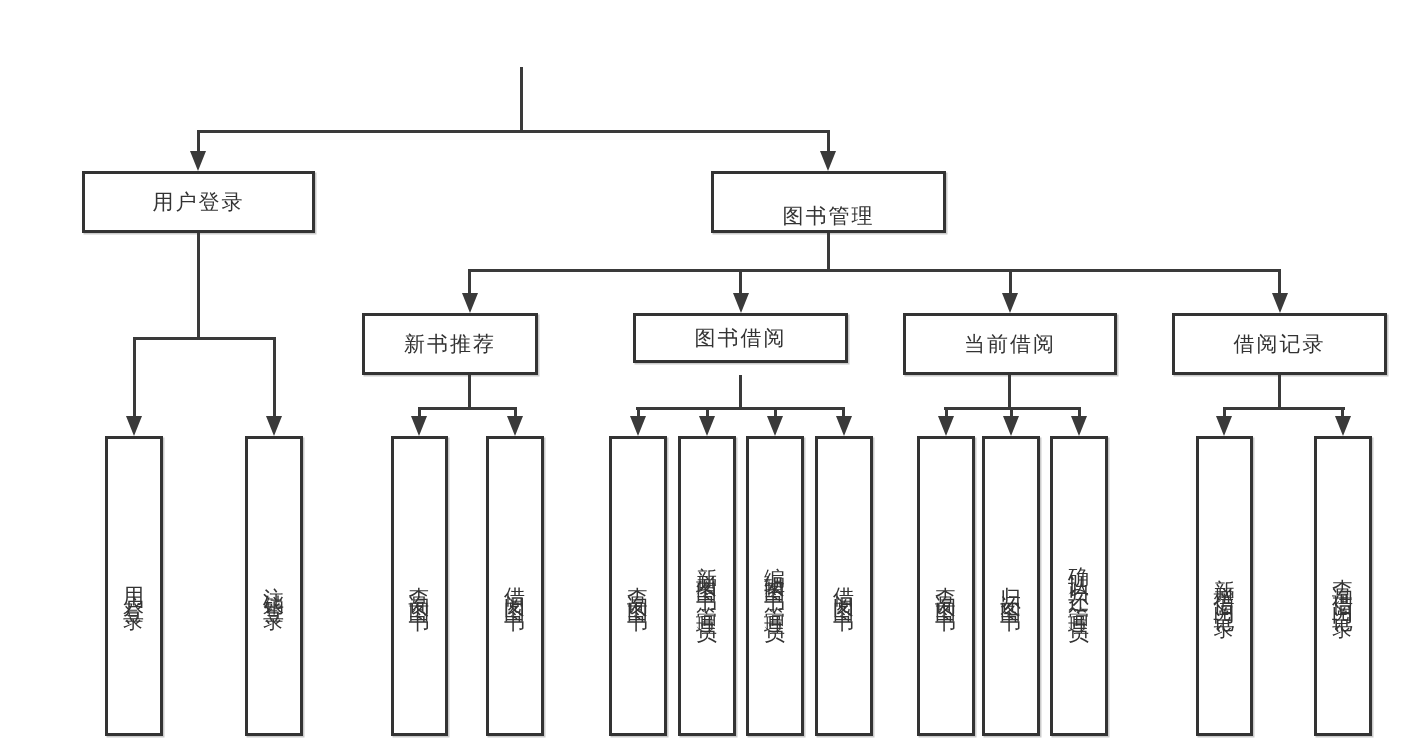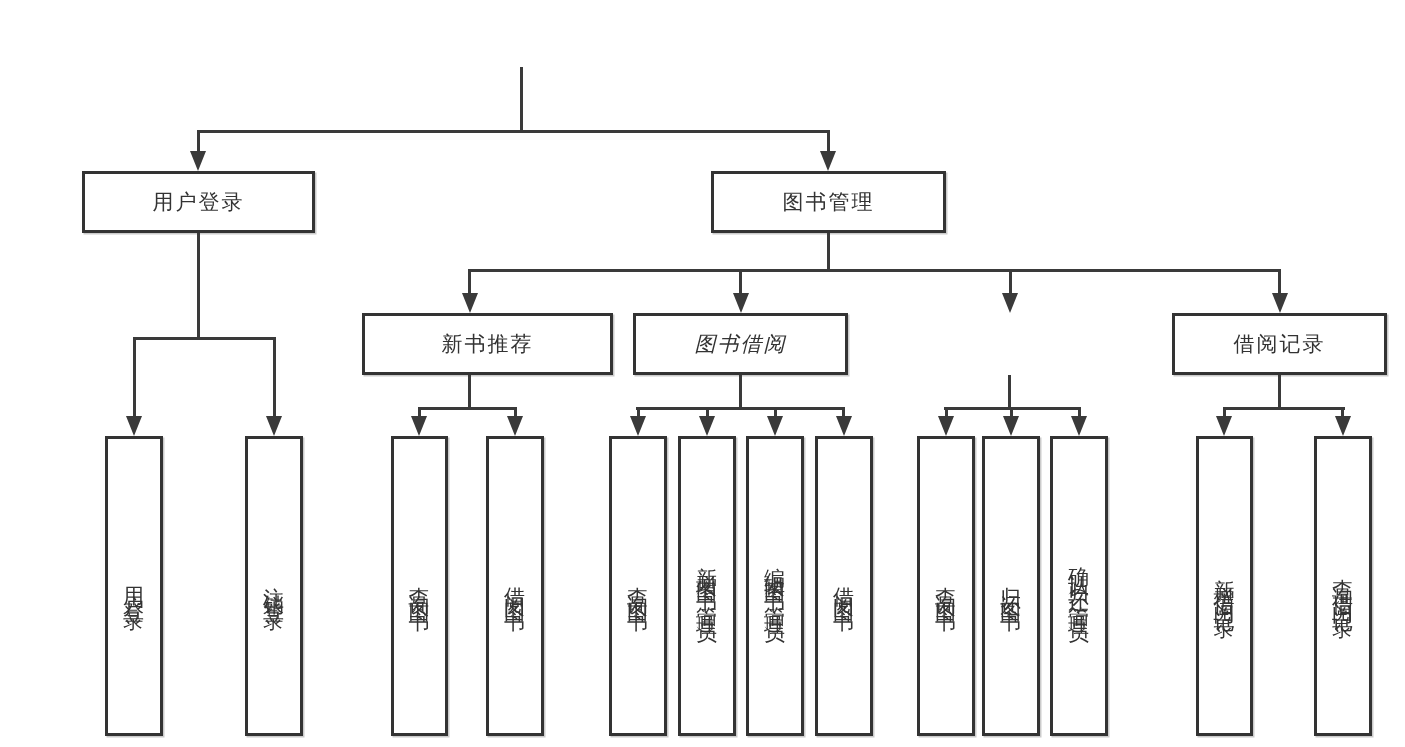--- a/index.html
+++ b/index.html
@@ -38,21 +38,21 @@
   <div class="vline" style="left:520px;top:67px;height:63px;"></div>
   <div class="hline" style="left:197px;top:130px;width:633px;"></div>
   <div class="vline" style="left:197px;top:130px;height:23px;"></div>
   <div class="arrow" style="left:190px;top:151px;"></div>
   <div class="vline" style="left:827px;top:130px;height:23px;"></div>
   <div class="arrow" style="left:820px;top:151px;"></div>
 
   <div class="box hbox" style="left:82px;top:171px;width:233px;height:62px;">
     <span>用户登录</span>
   </div>
-  <div class="box hbox" style="left:711px;top:171px;width:235px;height:62px;">
+  <div class="box hbox" style="left:711px;top:171px;width:235px;height:62px;align-items:flex-end;">
     <span>图书管理</span>
   </div>
 
   <div class="vline" style="left:197px;top:233px;height:104px;"></div>
   <div class="hline" style="left:133px;top:337px;width:143px;"></div>
   <div class="vline" style="left:133px;top:337px;height:79px;"></div>
   <div class="arrow" style="left:126px;top:416px;"></div>
   <div class="vline" style="left:273px;top:337px;height:79px;"></div>
   <div class="arrow" style="left:266px;top:416px;"></div>
 
@@ -60,25 +60,28 @@
   <div class="hline" style="left:468px;top:269px;width:813px;"></div>
   <div class="vline" style="left:468px;top:269px;height:24px;"></div>
   <div class="arrow" style="left:462px;top:293px;"></div>
   <div class="vline" style="left:739px;top:269px;height:24px;"></div>
   <div class="arrow" style="left:733px;top:293px;"></div>
   <div class="vline" style="left:1009px;top:269px;height:24px;"></div>
   <div class="arrow" style="left:1002px;top:293px;"></div>
   <div class="vline" style="left:1278px;top:269px;height:24px;"></div>
   <div class="arrow" style="left:1272px;top:293px;"></div>
 
-  <div class="box hbox" style="left:362px;top:313px;width:251px;height:62px;">
+  <div class="box hbox" style="left:362px;top:313px;width:176px;height:62px;">
     <span>新书推荐</span>
   </div>
-  <div class="box hbox" style="left:633px;top:313px;width:215px;height:62px;font-style:italic;">
+  <div class="box hbox" style="left:633px;top:313px;width:215px;height:50px;">
     <span>图书借阅</span>
+  </div>
+  <div class="box hbox" style="left:903px;top:313px;width:214px;height:62px;">
+    <span>当前借阅</span>
   </div>
   <div class="box hbox" style="left:1172px;top:313px;width:215px;height:62px;">
     <span>借阅记录</span>
   </div>
 
   <div class="vline" style="left:468px;top:375px;height:32px;"></div>
   <div class="hline" style="left:418px;top:407px;width:99px;"></div>
   <div class="vline" style="left:418px;top:407px;height:10px;"></div>
   <div class="arrow" style="left:411px;top:416px;"></div>
   <div class="vline" style="left:514px;top:407px;height:10px;"></div>

